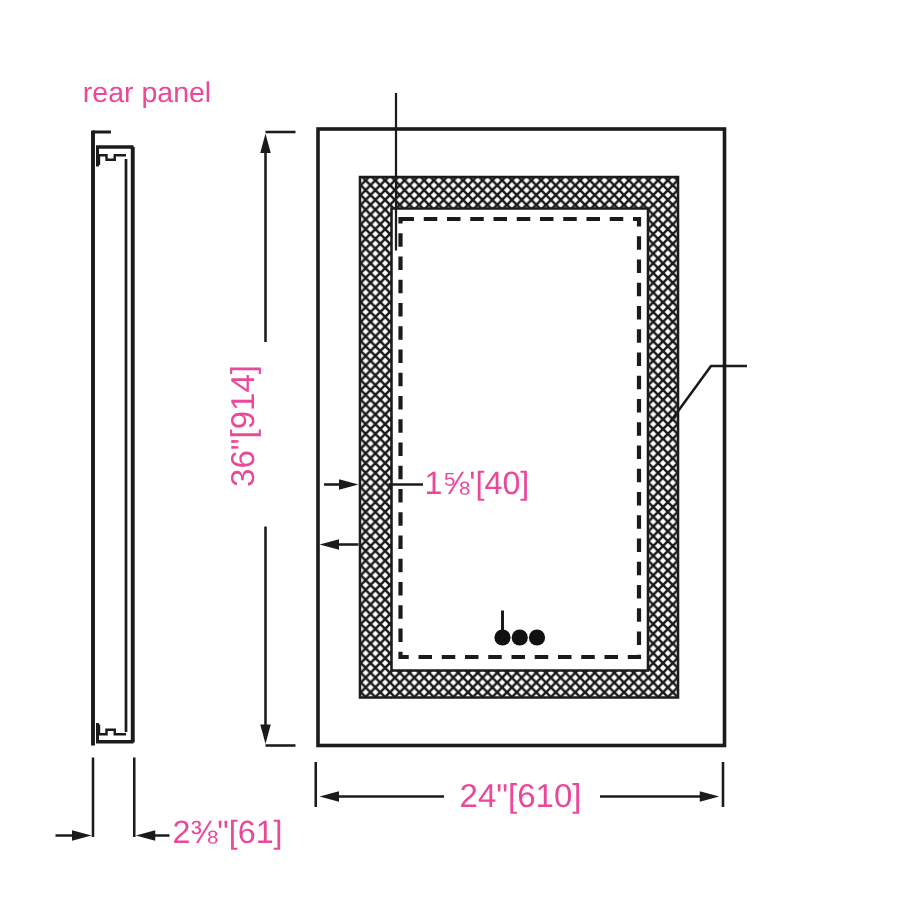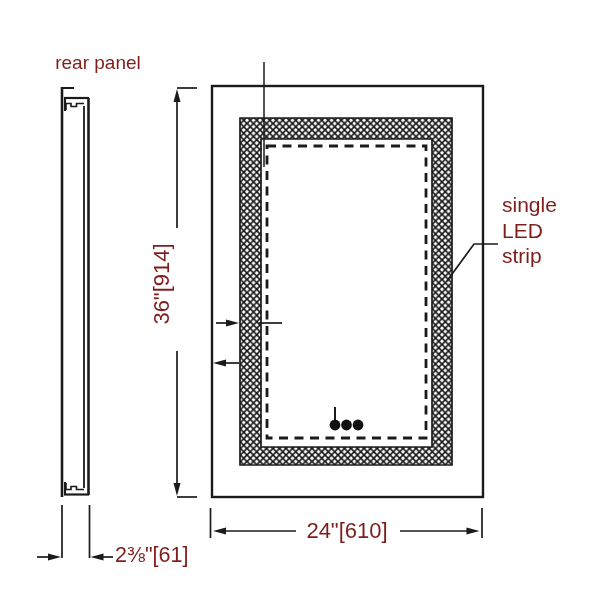--- a/index.html
+++ b/index.html
@@ -1,18 +1,18 @@
 <!DOCTYPE html>
 <html><head>
 <meta charset="utf-8">
 <style>
   html,body{margin:0;padding:0;background:#fff;}
   .canvas{
     position:relative;width:600px;height:599px;background:#ffffff;
-    font-family:"Liberation Sans", sans-serif;color:#7f1d1d;overflow:hidden;
+    font-family:"Liberation Sans", sans-serif;color:#ec4899;overflow:hidden;
   }
   .lines{position:absolute;left:0;top:0;}
   .label{position:absolute;white-space:pre-line;line-height:1.15;}
   .center{text-align:center;}
   .rot{transform:rotate(-90deg);transform-origin:center center;}
   .small-lh{line-height:1.22;}
 </style>
 </head>
 <body>
 
@@ -96,24 +96,22 @@
       <polygon points="239,323 226,319.5 226,326.5" fill="#1b1b1b" stroke="none"></polygon>
       <line x1="259" y1="323" x2="282" y2="323" stroke-width="1.7"></line>
       <line x1="225" y1="363" x2="239" y2="363" stroke-width="1.7"></line>
       <polygon points="213,363 226,359.5 226,366.5" fill="#1b1b1b" stroke="none"></polygon>
     </g>
   </svg>
 
   <div class="label center" style="left:42px;top:52px;width:112px;font-size:19px;">rear panel</div>
 
 
-  <div class="label small-lh" style="left:502px;top:192px;font-size:21px;">single
-LED
-strip</div>
 
+  <div class="label" style="left:283px;top:310px;font-size:21.5px;">1⅝'[40]</div>
 
 
   <div class="label center rot" style="left:97px;top:271px;width:130px;height:26px;font-size:22px;">36"[914]</div>
 
   <div class="label center" style="left:286px;top:518px;width:122px;font-size:22px;">24"[610]</div>
 
   <div class="label" style="left:115px;top:543px;font-size:21.5px;">2⅜"[61]</div>
 
 </div>
 

